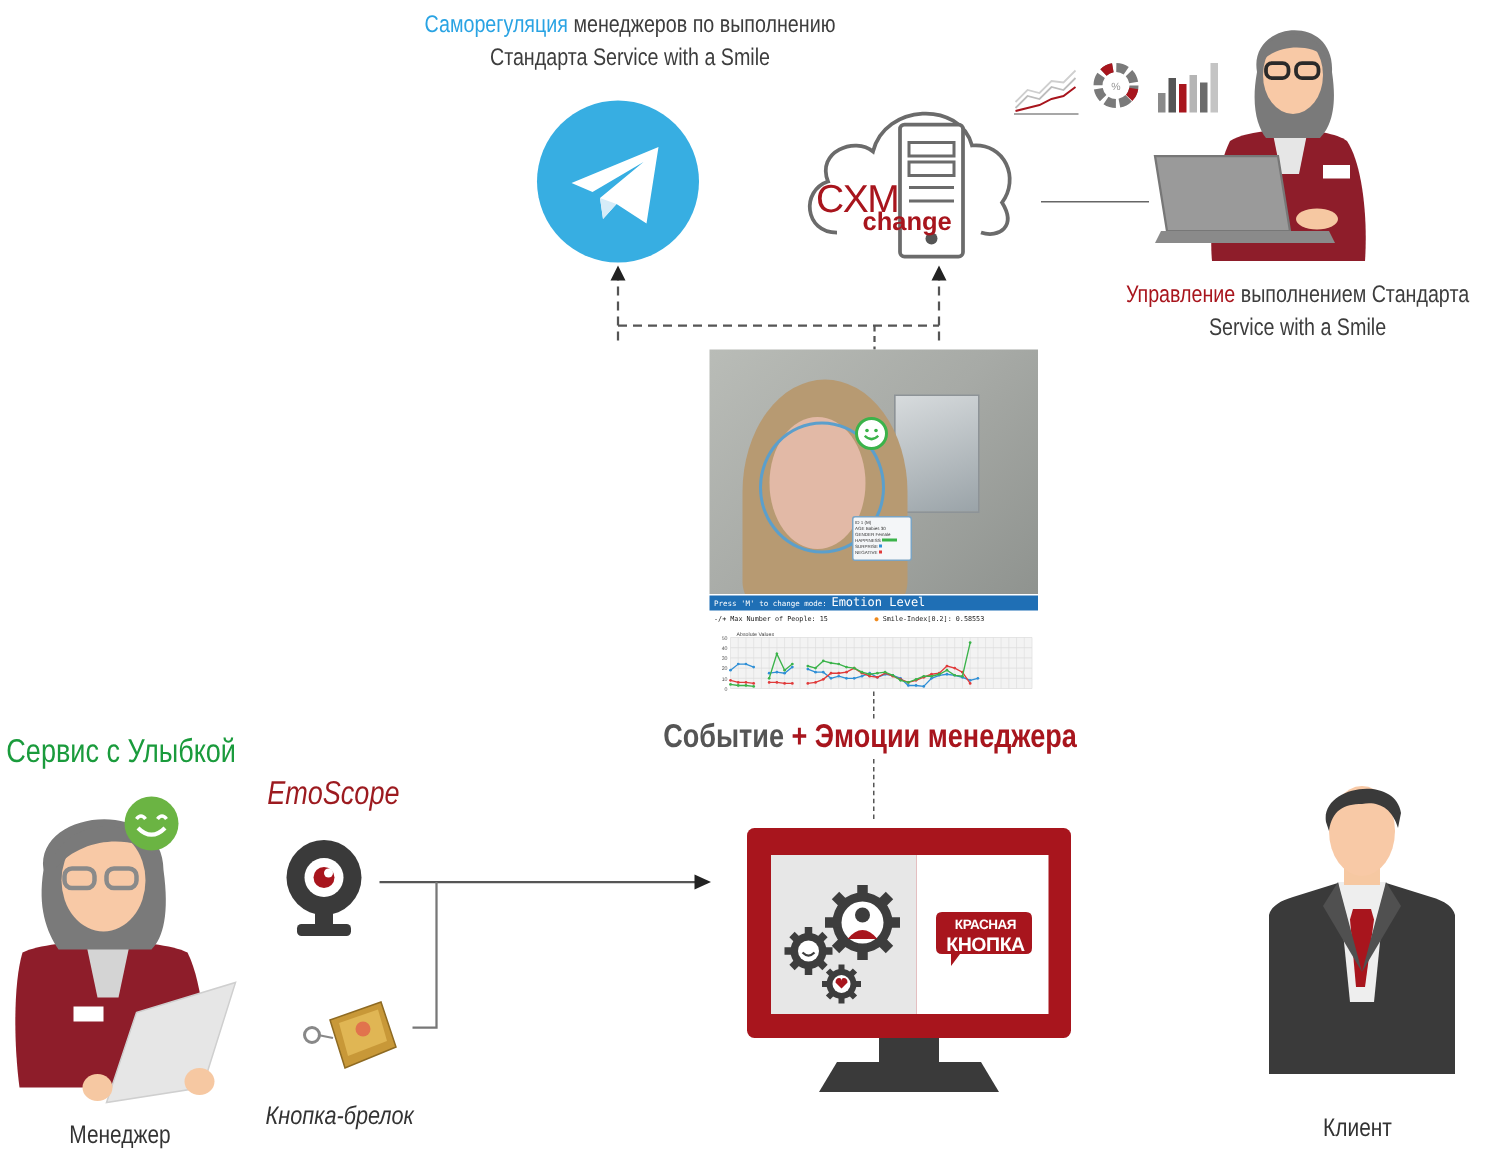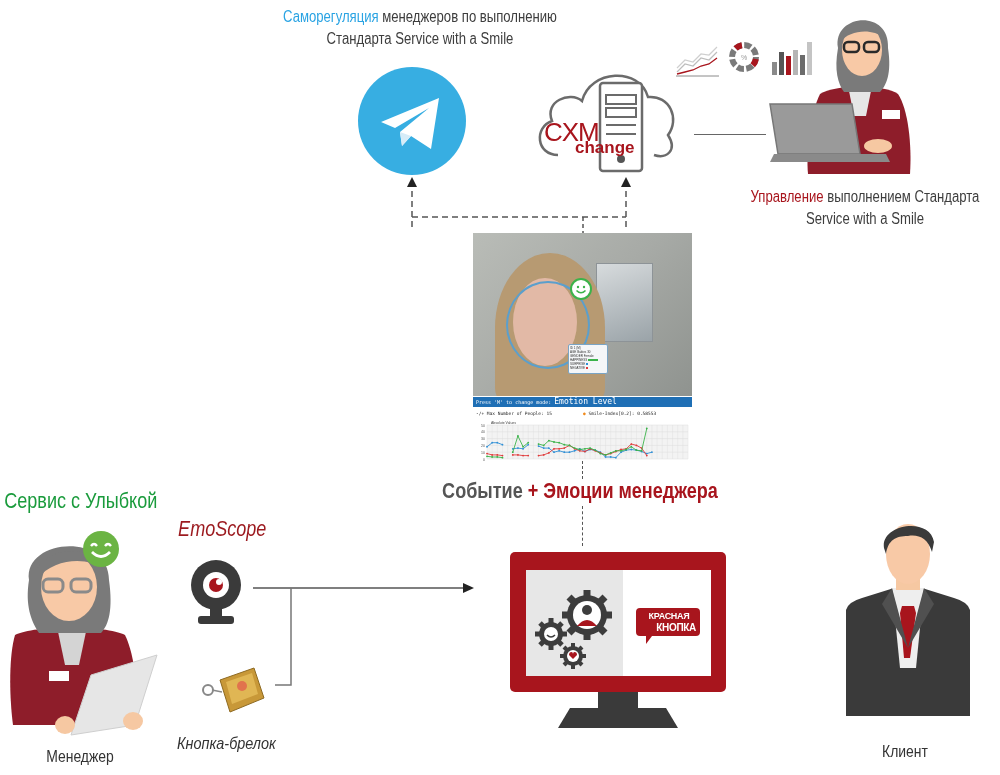--- a/index.html
+++ b/index.html
@@ -346,21 +346,21 @@
   </svg>
 </div>
 <div class="abs italic-dark cond" style="left:168px; top:734px; width:120px;">Кнопка-брелок</div>
 
 <svg class="abs" style="left:250px; top:580px;" width="230" height="110">
   <path d="M3 8 L215 8" stroke="#555" stroke-width="1.5" fill="none"></path>
   <path d="M213 3 L224 8 L213 13 Z" fill="#222"></path>
   <path d="M41 8 L41 105 L25 105" stroke="#777" stroke-width="1.5" fill="none"></path>
 </svg>
 
-<div class="abs" style="left:498px; top:552px; width:216px; height:180px;margin-left:12px;">
+<div class="abs" style="left:498px; top:552px; width:216px; height:180px;">
   <svg width="216" height="180" viewBox="0 0 216 180">
     <rect x="0" y="0" width="216" height="140" rx="5" fill="#a8151d"></rect>
     <rect x="16" y="18" width="97" height="106" fill="#e7e7e7"></rect>
     <rect x="113" y="18" width="88" height="106" fill="#ffffff"></rect>
     <rect x="88" y="140" width="40" height="16" fill="#3a3a3a"></rect>
     <path d="M60 156 L156 156 L168 176 L48 176 Z" fill="#3a3a3a"></path>
 
     <g fill="#3d3d3d">
       <circle cx="77" cy="63" r="20"></circle>
       <g stroke="#3d3d3d" stroke-width="7">
@@ -388,21 +388,21 @@
     <circle cx="77" cy="58" r="5" fill="#3d3d3d"></circle>
     <path d="M67 74 Q77 62 87 74 Z" fill="#a8151d"></path>
     <circle cx="41" cy="82" r="7" fill="#ffffff"></circle>
     <path d="M37 83 Q41 87 45 83" fill="none" stroke="#3d3d3d" stroke-width="1.5"></path>
     <circle cx="63" cy="104" r="6" fill="#ffffff"></circle>
     <path d="M63 107 L59 103 Q59 100 61.5 100 Q63 100 63 102 Q63 100 64.5 100 Q67 100 67 103 Z" fill="#a8151d"></path>
 
     <path d="M130 56 L186 56 Q190 56 190 60 L190 80 Q190 84 186 84 L142 84 L136 92 L136 84 L130 84 Q126 84 126 80 L126 60 Q126 56 130 56 Z" fill="#a8151d"></path>
   </svg>
   <div class="abs" style="left:132px; top:59px; width:54px; text-align:center; color:#fff; font-size:9px; font-weight:bold; letter-spacing:-0.3px;">КРАСНАЯ</div>
-  <div class="abs" style="left:132px; top:70px; width:54px; text-align:right; color:#fff; font-size:10px; font-weight:bold; letter-spacing:-0.3px;">КНОПКА</div>
+  <div class="abs" style="left:132px; top:70px; width:54px; text-align:center; color:#fff; font-size:13px; font-weight:bold; letter-spacing:-0.3px;">КНОПКА</div>
 </div>
 
 <div class="abs" style="left:838px; top:518px; width:140px; height:200px;">
   <svg width="140" height="200" viewBox="0 0 140 200">
     <path d="M8 92 Q10 84 24 80 L56 70 L84 70 L116 80 Q130 84 132 92 L132 198 L8 198 Z" fill="#3a3a3a"></path>
     <path d="M54 70 L86 70 L78 150 L62 150 Z" fill="#eeeeee"></path>
     <path d="M64 88 L76 88 L78 95 L72 140 L66 140 L62 95 Z" fill="#a8151d"></path>
     <path d="M54 70 L70 130 L44 86 Z" fill="#505050"></path>
     <path d="M86 70 L70 130 L96 86 Z" fill="#505050"></path>
     <rect x="58" y="46" width="24" height="26" fill="#f6c8a2"></rect>

